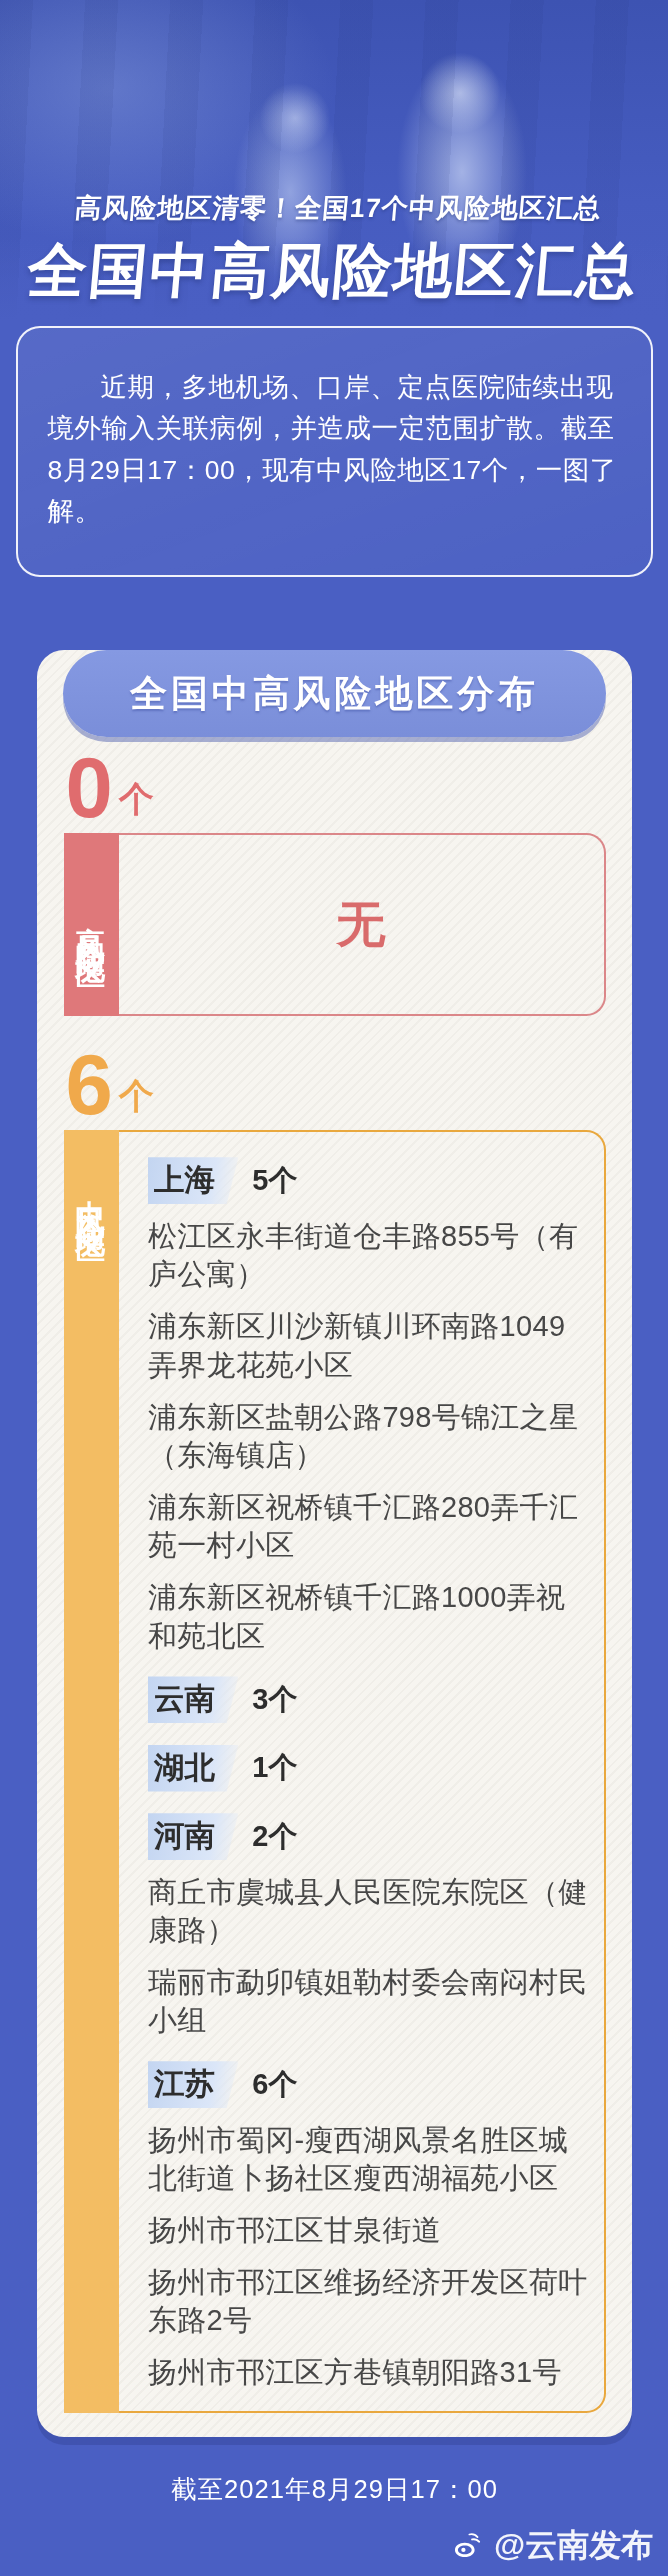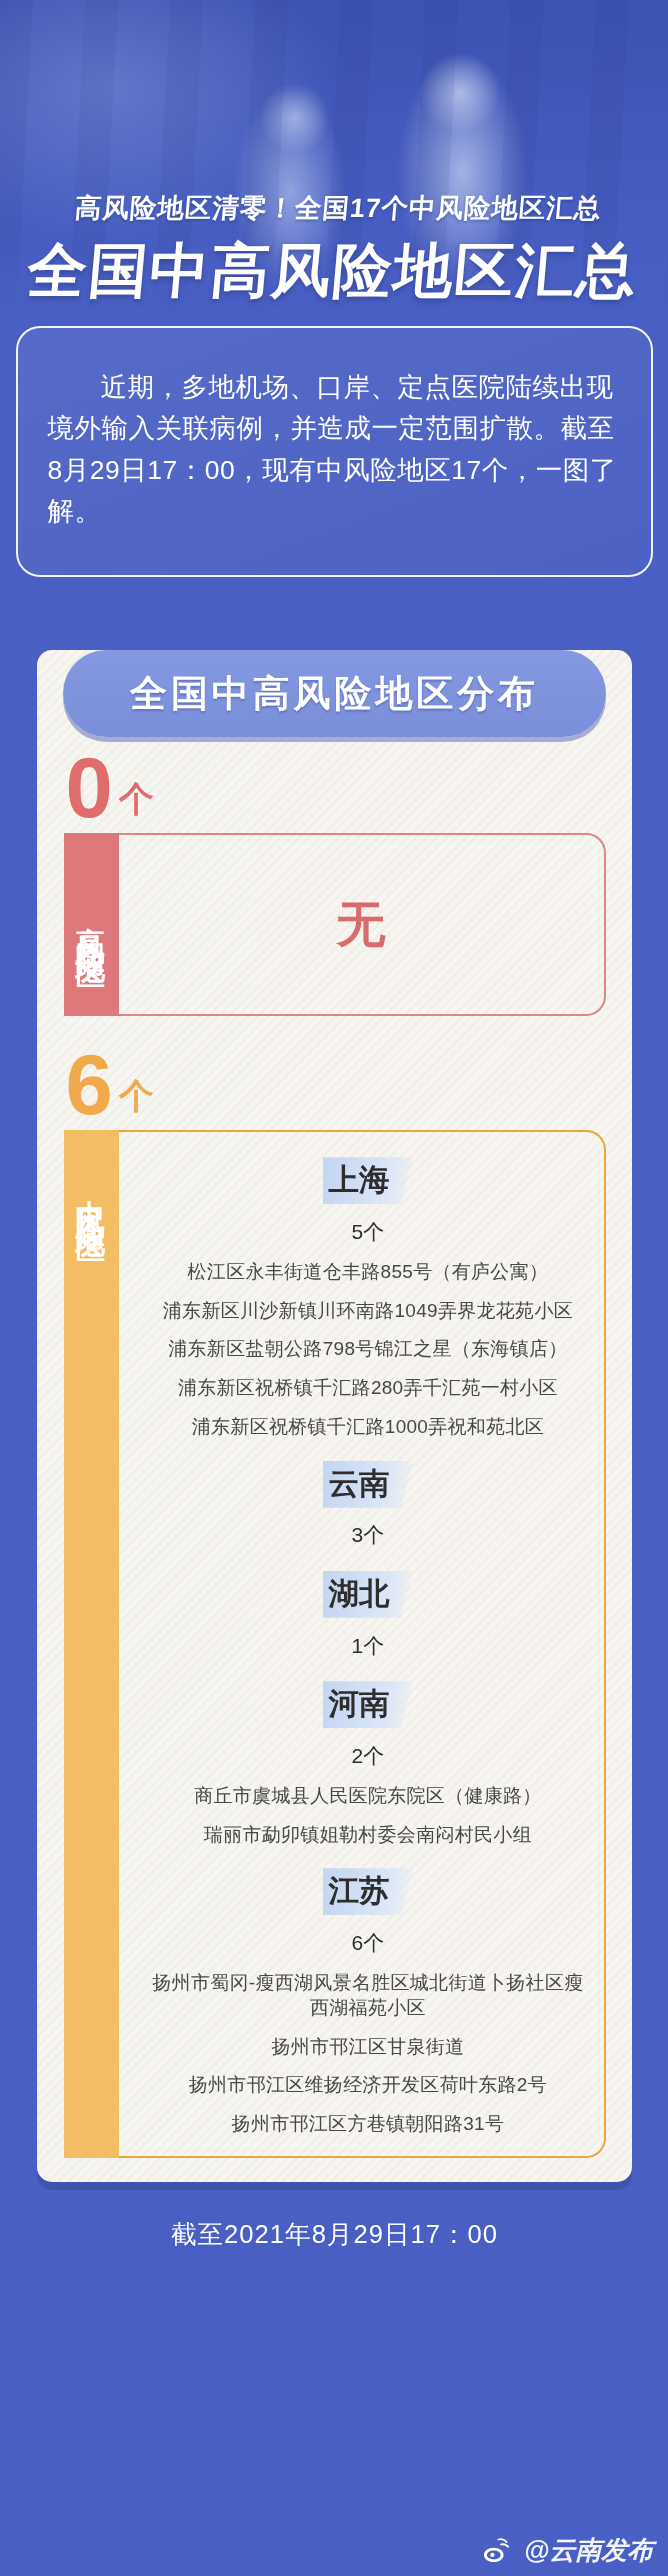--- a/index.html
+++ b/index.html
@@ -61,21 +61,21 @@
     padding:39px 29.5px 43px 29.5px;
   }
   .intro p {
     color:#fff; font-size:26.5px; line-height:1.56;
     text-indent:2em; letter-spacing:0.5px;
   }
 
   
   .card {
     margin:39px 37px 1px 37px;
-    border-radius:15px;
+    border-radius:27px;
     background-color:#f7f5f0;
     background-image:repeating-linear-gradient(135deg,
       rgba(120,115,100,0.055) 0 2px, rgba(0,0,0,0) 2px 6.9px);
     box-shadow:0 7.9px 0 rgba(23,35,95,0.18);
     padding-bottom:23.6px;
   }
   .banner {
     margin:73px 25.6px 0 25.6px;
     height:87px;
     border-radius:47px;
@@ -123,42 +123,41 @@
   .none-text { font-size:49px; font-weight:800; color:#d96b6b; }
   .risk-box.orange {
     border-color:#e9a83e;
     padding:25.6px 15.7px 5.9px 29.5px;
   }
 
   .prov-group + .prov-group { margin-top:21.6px; }
   .prov-header {
     display:flex; align-items:center; gap:13.8px;
     margin-bottom:12.8px;
-    flex-direction:column;
   }
   .prov-name {
     font-size:30.5px; font-weight:800; color:#2d2d2d;
     background:linear-gradient(100deg, #c3d5f1 0%, #dbe6f8 70%, rgba(219,230,248,0) 100%);
     padding:2.9px 23.6px 2.9px 5.9px;
     clip-path:polygon(0 0, 100% 0, calc(100% - 11.8px) 100%, 0 100%);
   }
-  .prov-count { font-size:21px; font-weight:400; color:#2d2d2d; }
+  .prov-count { font-size:29px; font-weight:700; color:#2d2d2d; }
   .addr {
-    font-size:19px; color:#474747; line-height:1.32;
-    margin-bottom:13.8px; letter-spacing:0.3px;text-align:center;
+    font-size:29px; color:#474747; line-height:1.32;
+    margin-bottom:13.8px; letter-spacing:0.3px;
   }
 
   
   .footer { text-align:center; color:#fff; }
   .asof    { margin-top:35px; font-size:25.6px; letter-spacing:1px; }
 
   .weibo {
     position:absolute; right:15.7px; bottom:7.9px;
     display:flex; align-items:center; gap:13px;
-    color:rgba(255,255,255,0.93); font-size:26px; font-weight:600;font-style:italic;
+    color:rgba(255,255,255,0.93); font-size:32px; font-weight:600;
   }
   .weibo svg { display:block; }
 </style>
 </head>
 <body>
 
 <div class="poster">
 
   <div class="hero">
     <div class="hero-streaks"></div>

